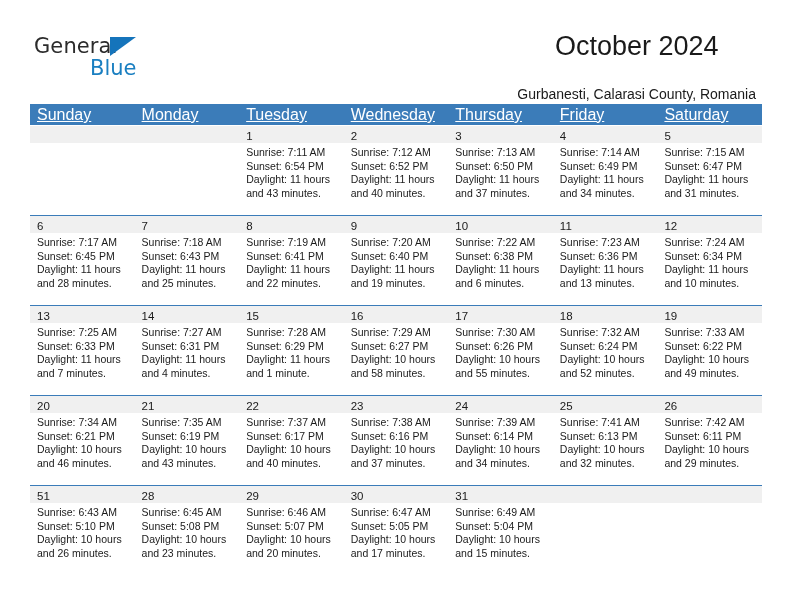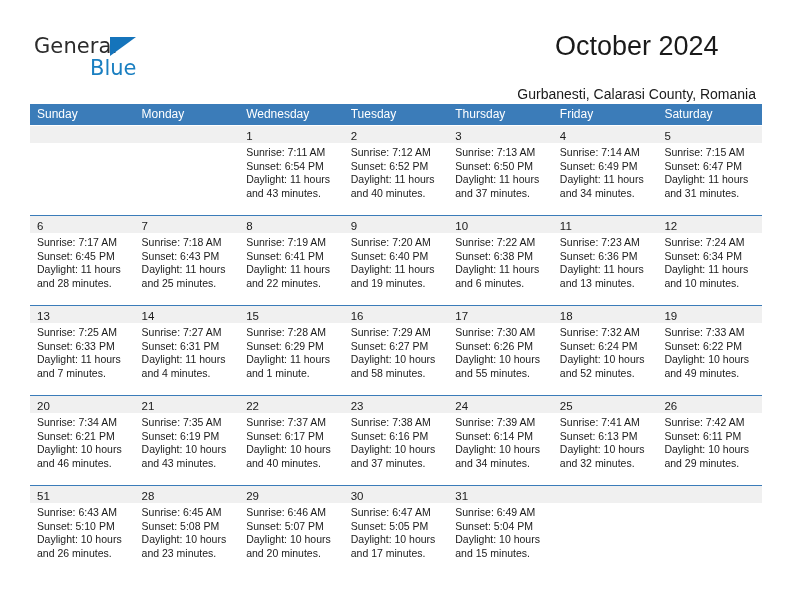--- a/index.html
+++ b/index.html
@@ -97,26 +97,27 @@
     width: 732px;
   }
   .weekdays {
     display: grid;
     grid-template-columns: repeat(7, 1fr);
     background: #3b7cb9;
     height: 21px;
   }
   .weekday {
     color: #ffffff;
-    font-size: 12px;
+    font-size: 16px;
     line-height: 21px;
     padding-left: 7px;
     box-sizing: border-box;
     white-space: nowrap;
     overflow: hidden;
+    text-decoration: underline;
   }
   .week {
     display: grid;
     grid-template-columns: repeat(7, 1fr);
     border-top: 1.2px solid #3b7cb9;
     height: 89px;
   }
   .week.first {
     border-top: none;
     margin-top: 1px;
@@ -165,22 +166,22 @@
       <div class="cal-title">October 2024</div>
       <div class="cal-subtitle">Gurbanesti, Calarasi County, Romania</div>
     </div>
 
   </div>
 
   <div class="calendar">
     <div class="weekdays">
       <div class="weekday">Sunday</div>
       <div class="weekday">Monday</div>
+      <div class="weekday">Tuesday</div>
       <div class="weekday">Wednesday</div>
-      <div class="weekday">Tuesday</div>
       <div class="weekday">Thursday</div>
       <div class="weekday">Friday</div>
       <div class="weekday">Saturday</div>
     </div>
     <div id="weeks-container">
         <div class="week first">
           <div class="day empty">
             <div class="day-num-band"><span class="day-num"></span></div>
           </div>
           <div class="day empty">

